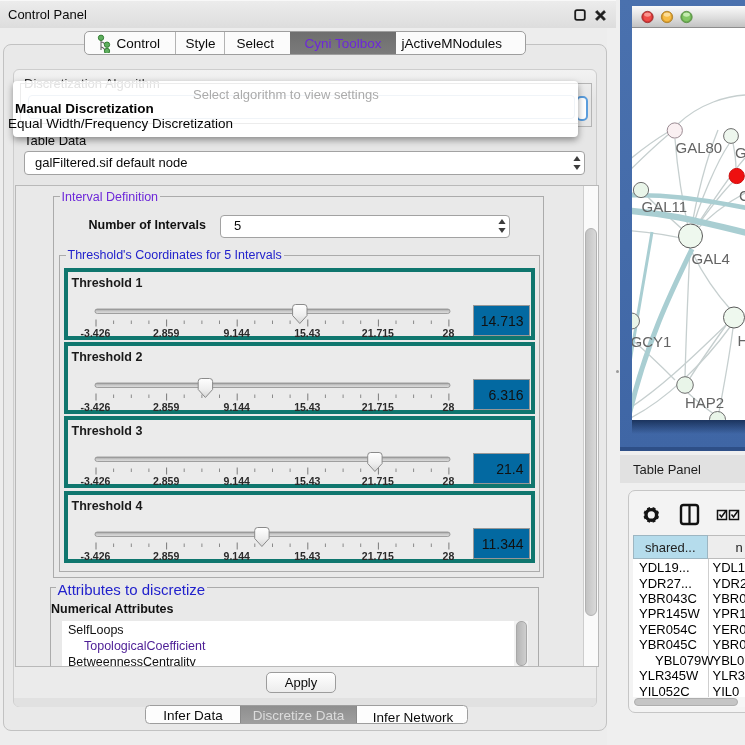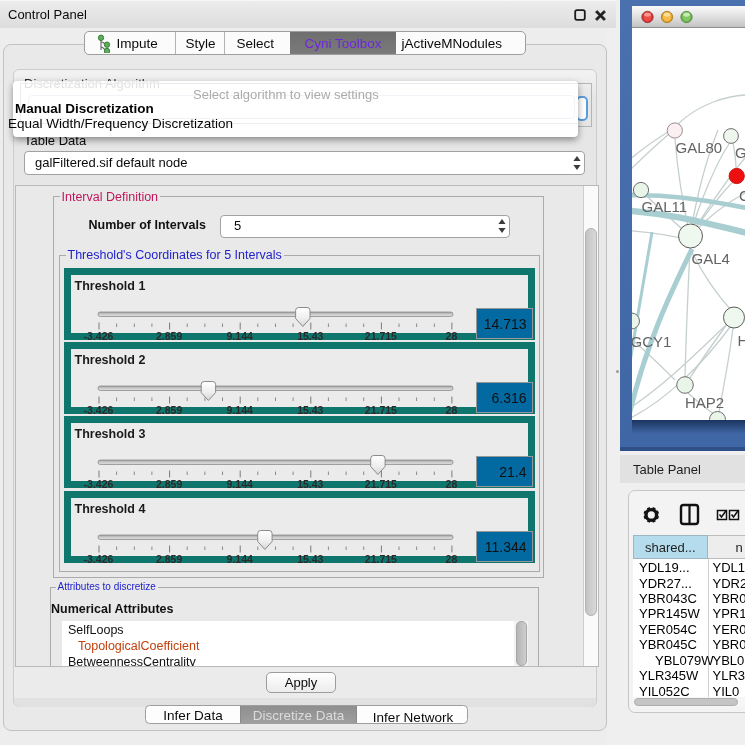--- a/index.html
+++ b/index.html
@@ -1,17 +1,17 @@
 <!DOCTYPE html>
 <html><head><meta charset="utf-8"><style>
 *{margin:0;padding:0;box-sizing:border-box}
 html,body{width:745px;height:745px;overflow:hidden;background:#ededed;
 font-family:"Liberation Sans",sans-serif;-webkit-font-smoothing:antialiased}
 .abs{position:absolute}
-.thp{position:absolute;left:63.5px;width:471px;height:72px;background:#ebebeb;border:7px solid #0f766e}
+.thp{position:absolute;left:63.5px;width:471px;height:72px;background:#ebebeb;border:4px solid #0f766e}
 .thname{position:absolute;left:4px;top:4px;font-size:12.5px;font-weight:bold;color:#1a1a1a}
 .tl{position:absolute;top:55px;transform:translateX(-50%);font-size:10.5px;font-weight:bold;color:#2a2a2a}
 .vbox{position:absolute;left:405px;top:33px;width:57px;height:31px;background:#0369a1;border:1px solid #979797;
 font-size:14px;color:#111;text-align:right;padding:7px 5px 0 0}
 .nw{white-space:nowrap}
 </style></head><body>
 <svg width="0" height="0" style="position:absolute">
     <defs>
 <linearGradient id="trk" x1="0" y1="0" x2="0" y2="1">
 <stop offset="0" stop-color="#9a9a9a"></stop>
@@ -174,21 +174,21 @@
     <path d="M5 15 L1.4 10 L8.6 10 Z" fill="#3c3c3c"></path>
 </svg>
 
 <div class="abs" style="left:15px;top:184.5px;width:584px;height:482px;background:#e9e9e9;border:1px solid #b9b9b9"></div>
 
 <div class="abs" style="left:583px;top:185.5px;width:15px;height:480px;background:#fafafa;border-left:1px solid #cdcdcd"></div>
 <div class="abs" style="left:585px;top:228px;width:11.5px;height:388px;background:linear-gradient(90deg,#c3c3c3,#d9d9d9);border:1px solid #b2b2b2;border-radius:6px"></div>
 
 <div class="abs" style="left:52.5px;top:196px;width:491px;height:382px;border:1px solid #ababab"></div>
 <div class="abs" style="left:52.5px;top:189.5px;width:491px">
-    <span style="position:absolute;left:7px;font-size:12.5px;color:#be185d;background:#e9e9e9;padding:0 2px">Interval Definition</span>
+    <span style="position:absolute;left:7px;font-size:12.5px;color:#6d28d9;background:#e9e9e9;padding:0 2px">Interval Definition</span>
   </div>
 
 <div class="abs nw" style="left:88.5px;top:217.5px;font-size:12.5px;font-weight:bold;color:#111">Number of Intervals</div>
 <div class="abs" style="left:220px;top:214.5px;width:290px;height:23px;background:#fff;border:1px solid #a2a2a2;border-radius:4px"></div>
 <div class="abs nw" style="left:234px;top:218px;font-size:13px;color:#0a0a0a">5</div>
 <svg class="abs" style="left:497px;top:218px" width="10" height="16" viewBox="0 0 10 16">
 <path d="M5 1 L8.6 6 L1.4 6 Z" fill="#3c3c3c"></path>
     <path d="M5 15 L1.4 10 L8.6 10 Z" fill="#3c3c3c"></path>
 </svg>
 
@@ -261,44 +261,44 @@
     <div class="tl" style="left:98.6px">2.859</div>
     <div class="tl" style="left:169.2px">9.144</div>
     <div class="tl" style="left:239.8px">15.43</div>
     <div class="tl" style="left:310.4px">21.715</div>
     <div class="tl" style="left:380.9px">28</div>
 <div class="vbox">11.344</div>
 </div>
 
 <div class="abs" style="left:49.5px;top:587px;width:489px;height:79px;border:1px solid #ababab;border-bottom:none"></div>
 <div class="abs" style="left:49.5px;top:580.5px;width:489px">
-    <span style="position:absolute;left:6px;font-size:10px;color:#2222cc;background:#e9e9e9;padding:0 2px">Attributes to discretize</span>
+    <span style="position:absolute;left:6px;font-size:15px;color:#2222cc;background:#e9e9e9;padding:0 2px">Attributes to discretize</span>
   </div>
 <div class="abs nw" style="left:51px;top:602px;font-size:12.5px;font-weight:bold;color:#111">Numerical Attributes</div>
 <div class="abs" style="left:62px;top:620.5px;width:452px;height:45.5px;background:#fff;overflow:hidden">
 <div class="nw" style="font-size:12.5px;color:#111;padding:2px 0 0 6px;height:16.3px">SelfLoops</div>
-<div class="nw" style="font-size:12.5px;color:#c2410c;padding:2px 0 0 16px;height:16.3px">TopologicalCoefficient</div>
+<div class="nw" style="font-size:12.5px;color:#4c1d95;padding:2px 0 0 22px;height:16.3px">TopologicalCoefficient</div>
 <div class="nw" style="font-size:12.5px;color:#111;padding:2px 0 0 6px;height:16.3px">BetweennessCentrality</div>
 </div>
 <div class="abs" style="left:514px;top:620.5px;width:14px;height:45.5px;background:#f2f2f2"></div>
 <div class="abs" style="left:515.5px;top:620.5px;width:11px;height:45.5px;background:linear-gradient(90deg,#b5b5b5,#cecece);border:1px solid #a8a8a8;border-radius:5px"></div>
 
 <div class="abs" style="left:14px;top:666.5px;width:582px;height:31px;background:#ebebeb"></div>
 <div class="abs" style="left:266px;top:671.5px;width:70px;height:21px;background:linear-gradient(#ffffff,#ececec);border:1px solid #9c9c9c;border-radius:5px;text-align:center;font-size:13px;color:#0a0a0a;padding-top:2.5px">Apply</div>
 
 <div class="abs" style="left:14px;top:697.5px;width:582px;height:9px;background:#e1e1e1;border-radius:0 0 6px 6px"></div>
 
 <div class="abs" style="left:145px;top:705px;width:323px;height:19px;background:#fdfdfd;border:1px solid #9e9e9e;border-radius:4.5px;overflow:hidden;font-size:13.5px;color:#0a0a0a">
 <div class="abs" style="left:0;top:0;width:94px;height:19px;text-align:center;padding-top:1.5px">Infer Data</div>
 <div class="abs" style="left:94px;top:0;width:117px;height:19px;background:linear-gradient(#8f8f8f,#a0a0a0);color:#dcdcdc;text-align:center;padding-top:1.5px;border-left:1px solid #8a8a8a;border-right:1px solid #8a8a8a">Discretize Data</div>
 <div class="abs" style="left:211px;top:0;width:112px;height:19px;text-align:center;padding-top:4px">Infer Network</div>
 </div>
 
 <div class="abs" style="left:83.5px;top:31px;width:442px;height:23.5px;background:#fbfbfb;border:1px solid #9e9e9e;border-radius:5px;overflow:hidden;font-size:13.5px;color:#0a0a0a">
-<div class="abs nw" style="left:32px;top:3.5px">Impute</div>
+<div class="abs nw" style="left:32px;top:3.5px">Control</div>
 <svg class="abs" style="left:11px;top:2px" width="16" height="19" viewBox="0 0 16 19">
 <path d="M5 3.5 L5 16 M5 8 C8 8 8 10 10.5 10.5 M5 13 C8 13 8 16 10.5 16.5" stroke="#666" stroke-width="1.1" fill="none"></path>
 <circle cx="5" cy="3.8" r="2.7" fill="#5fae5f" stroke="#2f7a2f" stroke-width="0.9"></circle>
 <circle cx="11" cy="10.7" r="2.7" fill="#5fae5f" stroke="#2f7a2f" stroke-width="0.9"></circle>
 <circle cx="11" cy="17" r="2.7" fill="#5fae5f" stroke="#2f7a2f" stroke-width="0.9"></circle>
 </svg>
 <div class="abs" style="left:90px;top:0;width:1px;height:23.5px;background:#b3b3b3"></div>
 <div class="abs nw" style="left:101px;top:3.5px">Style</div>
 <div class="abs" style="left:139.5px;top:0;width:1px;height:23.5px;background:#b3b3b3"></div>
 <div class="abs nw" style="left:152px;top:3.5px">Select</div>

